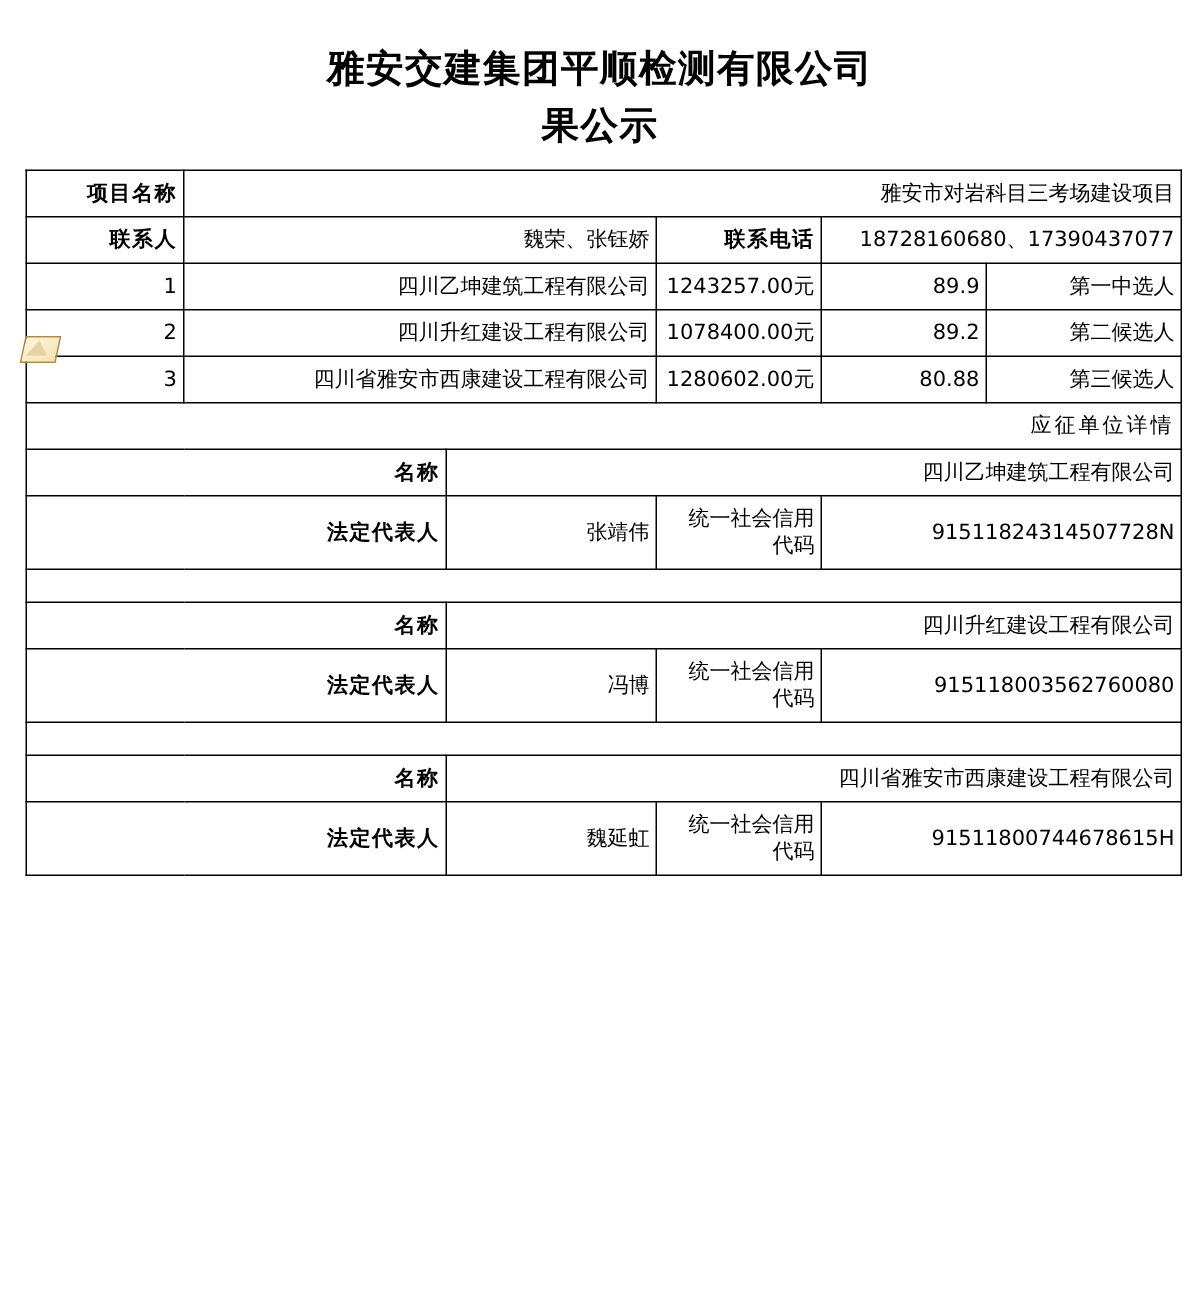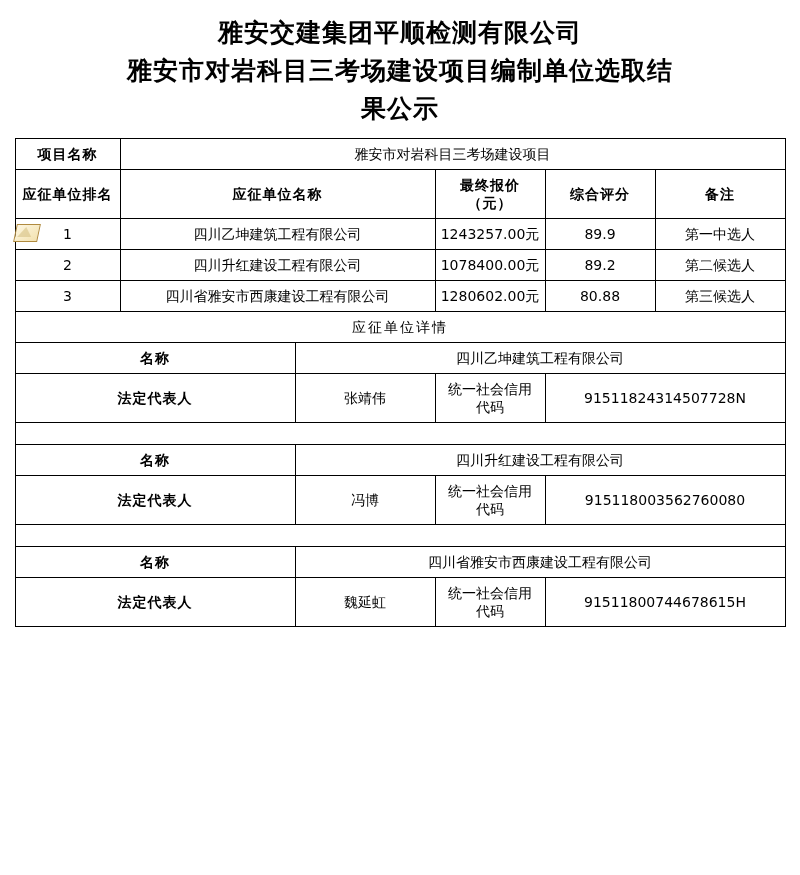--- a/index.html
+++ b/index.html
@@ -12,42 +12,42 @@
     height: 875px;
     font-family: "Liberation Serif", "DejaVu Serif", serif;
     color: #000000;
     overflow: hidden;
   }
   .page {
     width: 800px;
     height: 875px;
     position: relative;
     box-sizing: border-box;
-    padding: 4px;
+    padding: 17px;
   }
   .title-block {
     text-align: center;
     padding: 10px 30px 6px 30px;
   }
   .title-line {
     font-size: 25px;
     font-weight: bold;
     line-height: 38px;
     letter-spacing: 1px;
     font-family: "DejaVu Serif", "Liberation Serif", serif;
   }
   table.doc {
     border-collapse: collapse;
     width: 770px;
     margin: 4px auto 0 auto;
     table-layout: fixed;
   }
   table.doc td {
     border: 1px solid #000000;
-    text-align: center;
+    text-align: right;
     vertical-align: middle;
     font-size: 14px;
     padding: 6px 4px;
     line-height: 18px;
     font-family: "DejaVu Sans", "Liberation Sans", sans-serif;
   }
   td.lbl {
     font-weight: bold;
     font-size: 15px;
     letter-spacing: 1px;
@@ -109,51 +109,46 @@
     opacity: .65;
   }
 </style>
 </head>
 <body>
 
 <div class="page">
 
   <div class="title-block">
     <div class="title-line">雅安交建集团平顺检测有限公司</div>
-    <div class="title-line">雅安市对岩科目三考场建设项目编制单位选取结</div>
     <div class="title-line">果公示</div>
   </div>
 
   <span class="contact-marker"></span>
 
   <table class="doc">
     <colgroup>
       <col style="width:105px">
       <col style="width:175px">
       <col style="width:140px">
       <col style="width:110px">
       <col style="width:110px">
       <col style="width:130px">
     </colgroup>
     <tbody>
       <tr>
         <td class="lbl">项目名称</td>
         <td class="val-left" colspan="5">雅安市对岩科目三考场建设项目</td>
       </tr>
-
-      <tr>
-        <td class="hdr">应征单位排名</td>
-        <td class="hdr" colspan="2">应征单位名称</td>
-        <td class="hdr">
-          <span class="two-line">最终报价</span>
-          <span class="two-line">（元）</span>
-        </td>
-        <td class="hdr">综合评分</td>
-        <td class="hdr">备注</td>
-      </tr>
+      <tr>
+        <td class="lbl">联系人</td>
+        <td class="val" colspan="2">魏荣、张钰娇</td>
+        <td class="lbl">联系电话</td>
+        <td class="val" colspan="2">18728160680、17390437077</td>
+      </tr>
+
 
       <tr>
         <td class="rank">1</td>
         <td colspan="2">四川乙坤建筑工程有限公司</td>
         <td>1243257.00元</td>
         <td>89.9</td>
         <td>第一中选人</td>
       </tr>
       <tr>
         <td class="rank">2</td>

